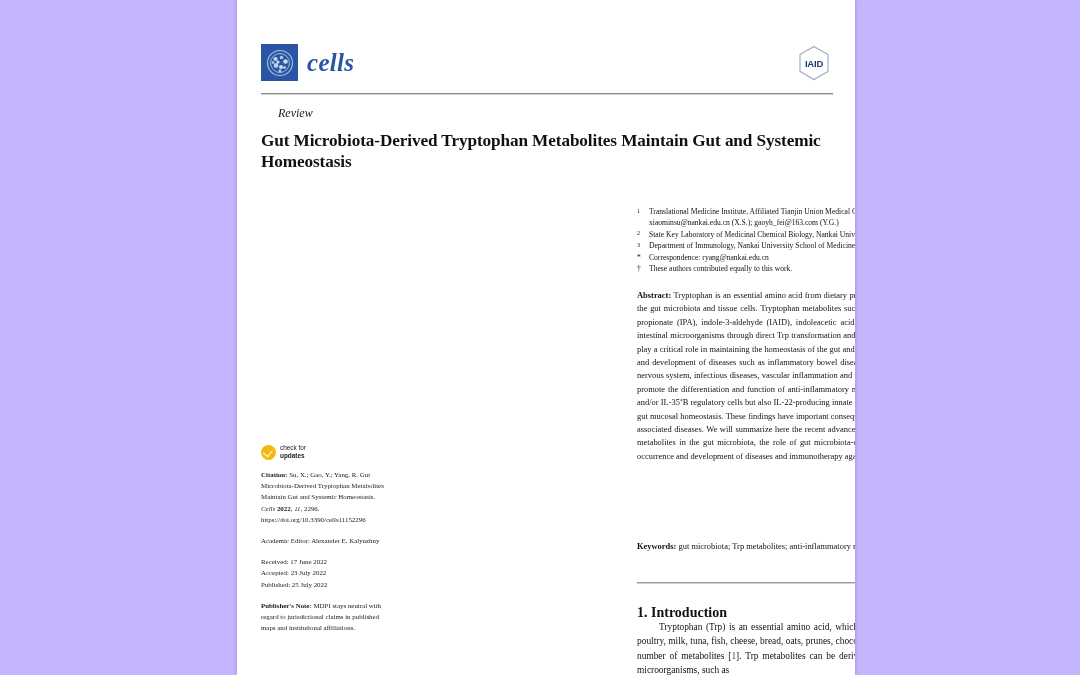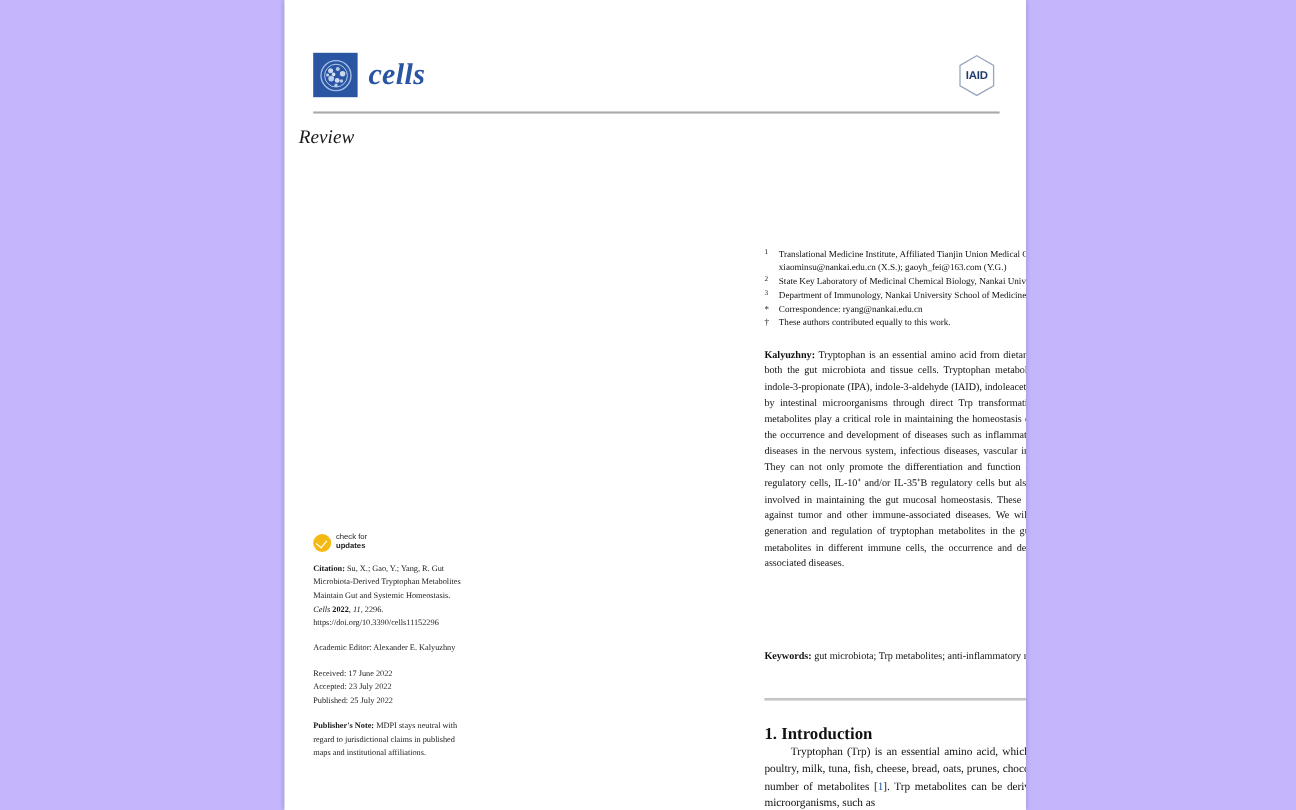--- a/index.html
+++ b/index.html
@@ -98,25 +98,25 @@
     top: 93px;
     width: 572px;
     height: 0;
     border-top: 1.6px solid #8b8b8b;
     border-bottom: 0.6px solid #cfcfcf;
   }
 
   
   .doctype {
     position: absolute;
-    left: 12px;
+    left: 41px;
     top: 106px;
     font-family: "Liberation Serif", serif;
     font-style: italic;
-    font-size: 16px;
+    font-size: 12px;
     color: #1a1a1a;
   }
 
   .title {
     position: absolute;
     left: 24px;
     top: 118px;
     width: 572px;
     font-family: "Liberation Serif", serif;
     font-weight: bold;
@@ -330,20 +330,21 @@
       <div class="mdpi-logo">
         <svg width="38" height="38" viewBox="0 0 38 38" aria-hidden="true">
           <polygon points="19,2.5 33,10.5 33,27.5 19,35.5 5,27.5 5,10.5" fill="none" stroke="#9aa8bd" stroke-width="1.1"></polygon>
         </svg>
         <div class="mdpi-text">IAID</div>
       </div>
     </div>
     <div class="masthead-rule"></div>
 
     <div class="doctype">Review</div>
+    <h1 class="title">Gut Microbiota-Derived Tryptophan Metabolites Maintain Gut and Systemic Homeostasis</h1>
 
     <div class="affiliations">
       <div class="aff-row">
         <div class="aff-mark">1</div>
         <div class="aff-body">Translational Medicine Institute, Affiliated Tianjin Union Medical Center, Nankai University, Tianjin 300071, China; xiaominsu@nankai.edu.cn (X.S.); gaoyh_fei@163.com (Y.G.)</div>
       </div>
       <div class="aff-row">
         <div class="aff-mark">2</div>
         <div class="aff-body">State Key Laboratory of Medicinal Chemical Biology, Nankai University, Tianjin 300071, China</div>
       </div>
@@ -355,21 +356,21 @@
         <div class="aff-mark sym">*</div>
         <div class="aff-body">Correspondence: ryang@nankai.edu.cn</div>
       </div>
       <div class="aff-row">
         <div class="aff-mark sym">†</div>
         <div class="aff-body">These authors contributed equally to this work.</div>
       </div>
     </div>
 
     <div class="abstract">
-      <b>Kalyuzhny:</b>
+      <b>Abstract:</b>
       <span>Tryptophan is an essential amino acid from dietary proteins. It can be metabolized into different metabolites in both the gut microbiota and tissue cells. Tryptophan metabolites such as indole-3-lactate (ILA), indole-3-acrylate (IAC), indole-3-propionate (IPA), indole-3-aldehyde (IAID), indoleacetic acid (IAA), indole-3-acetaldehyde and Kyn can be produced by intestinal microorganisms through direct Trp transformation and also, partly, the kynurenine (Kyn) pathway. These metabolites play a critical role in maintaining the homeostasis of the gut and systematic immunity and also potentially affect the occurrence and development of diseases such as inflammatory bowel diseases, tumors, obesity and metabolic syndrome, diseases in the nervous system, infectious diseases, vascular inflammation and cardiovascular diseases and hepatic fibrosis. They can not only promote the differentiation and function of anti-inflammatory macrophages, Treg cells, CD4⁺CD8αα⁺ regulatory cells, IL-10⁺ and/or IL-35⁺B regulatory cells but also IL-22-producing innate lymphoid cells 3 (ILC3), which are involved in maintaining the gut mucosal homeostasis. These findings have important consequences in the immunotherapy against tumor and other immune-associated diseases. We will summarize here the recent advances in understanding the generation and regulation of tryptophan metabolites in the gut microbiota, the role of gut microbiota-derived tryptophan metabolites in different immune cells, the occurrence and development of diseases and immunotherapy against immune-associated diseases.</span>
     </div>
 
     <div class="keywords">
       <b>Keywords:</b>
       <span>gut microbiota; Trp metabolites; anti-inflammatory macrophages; regulatory B cells; regulatory T cells</span>
     </div>
 
     <div class="section-rule"></div>
 

